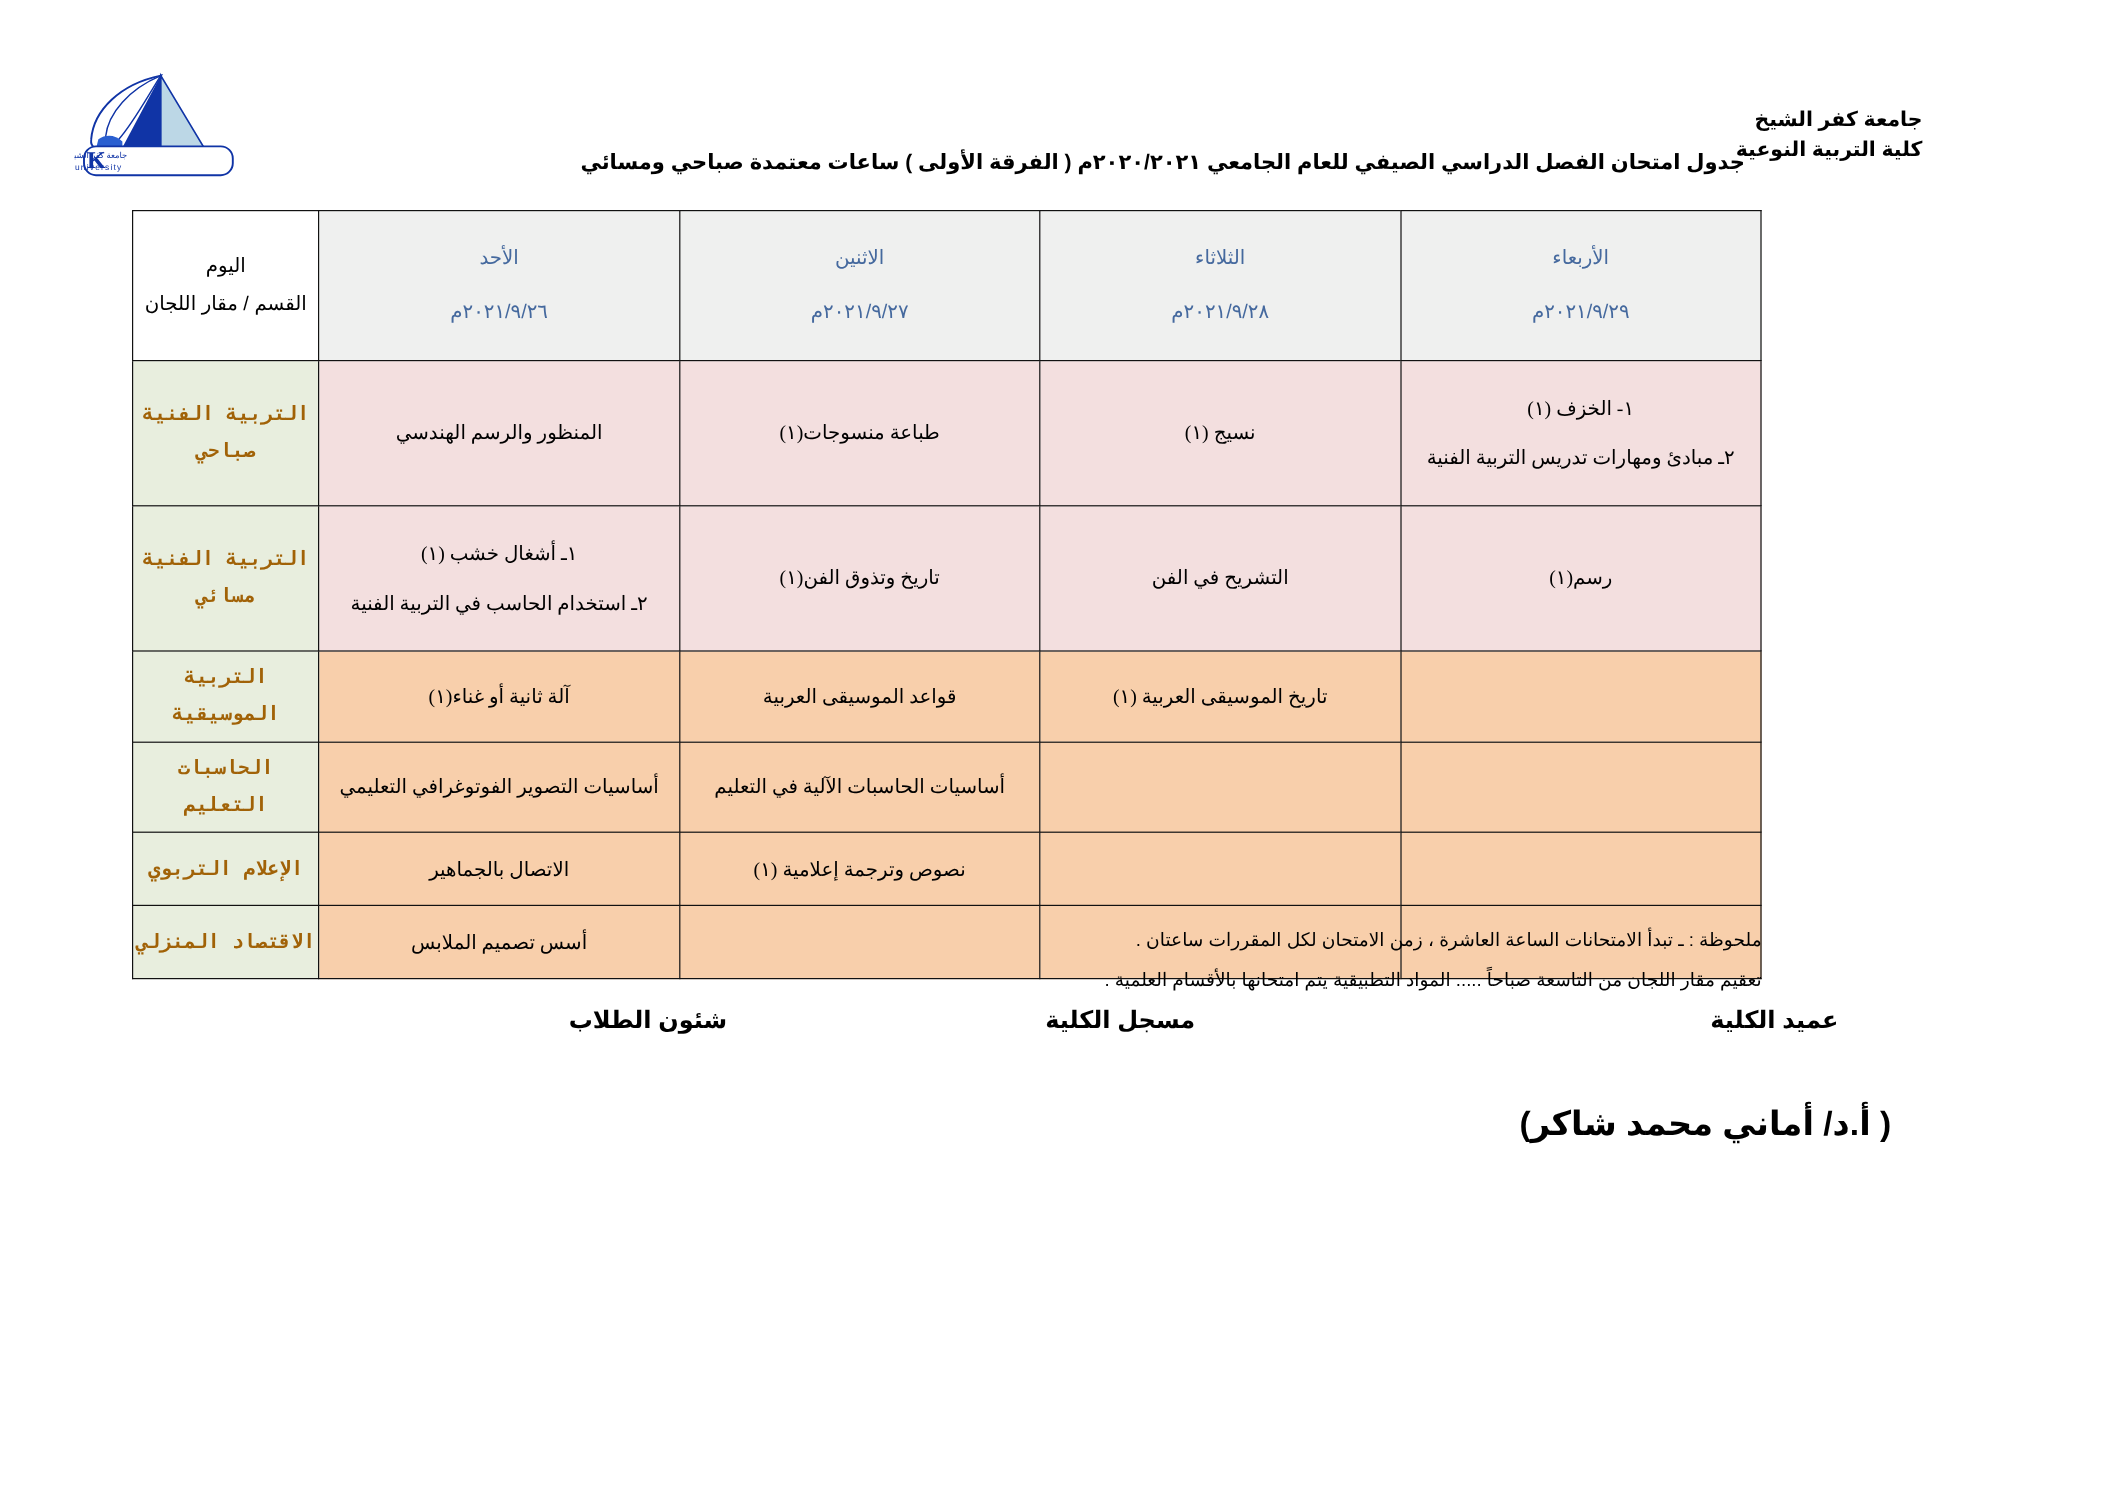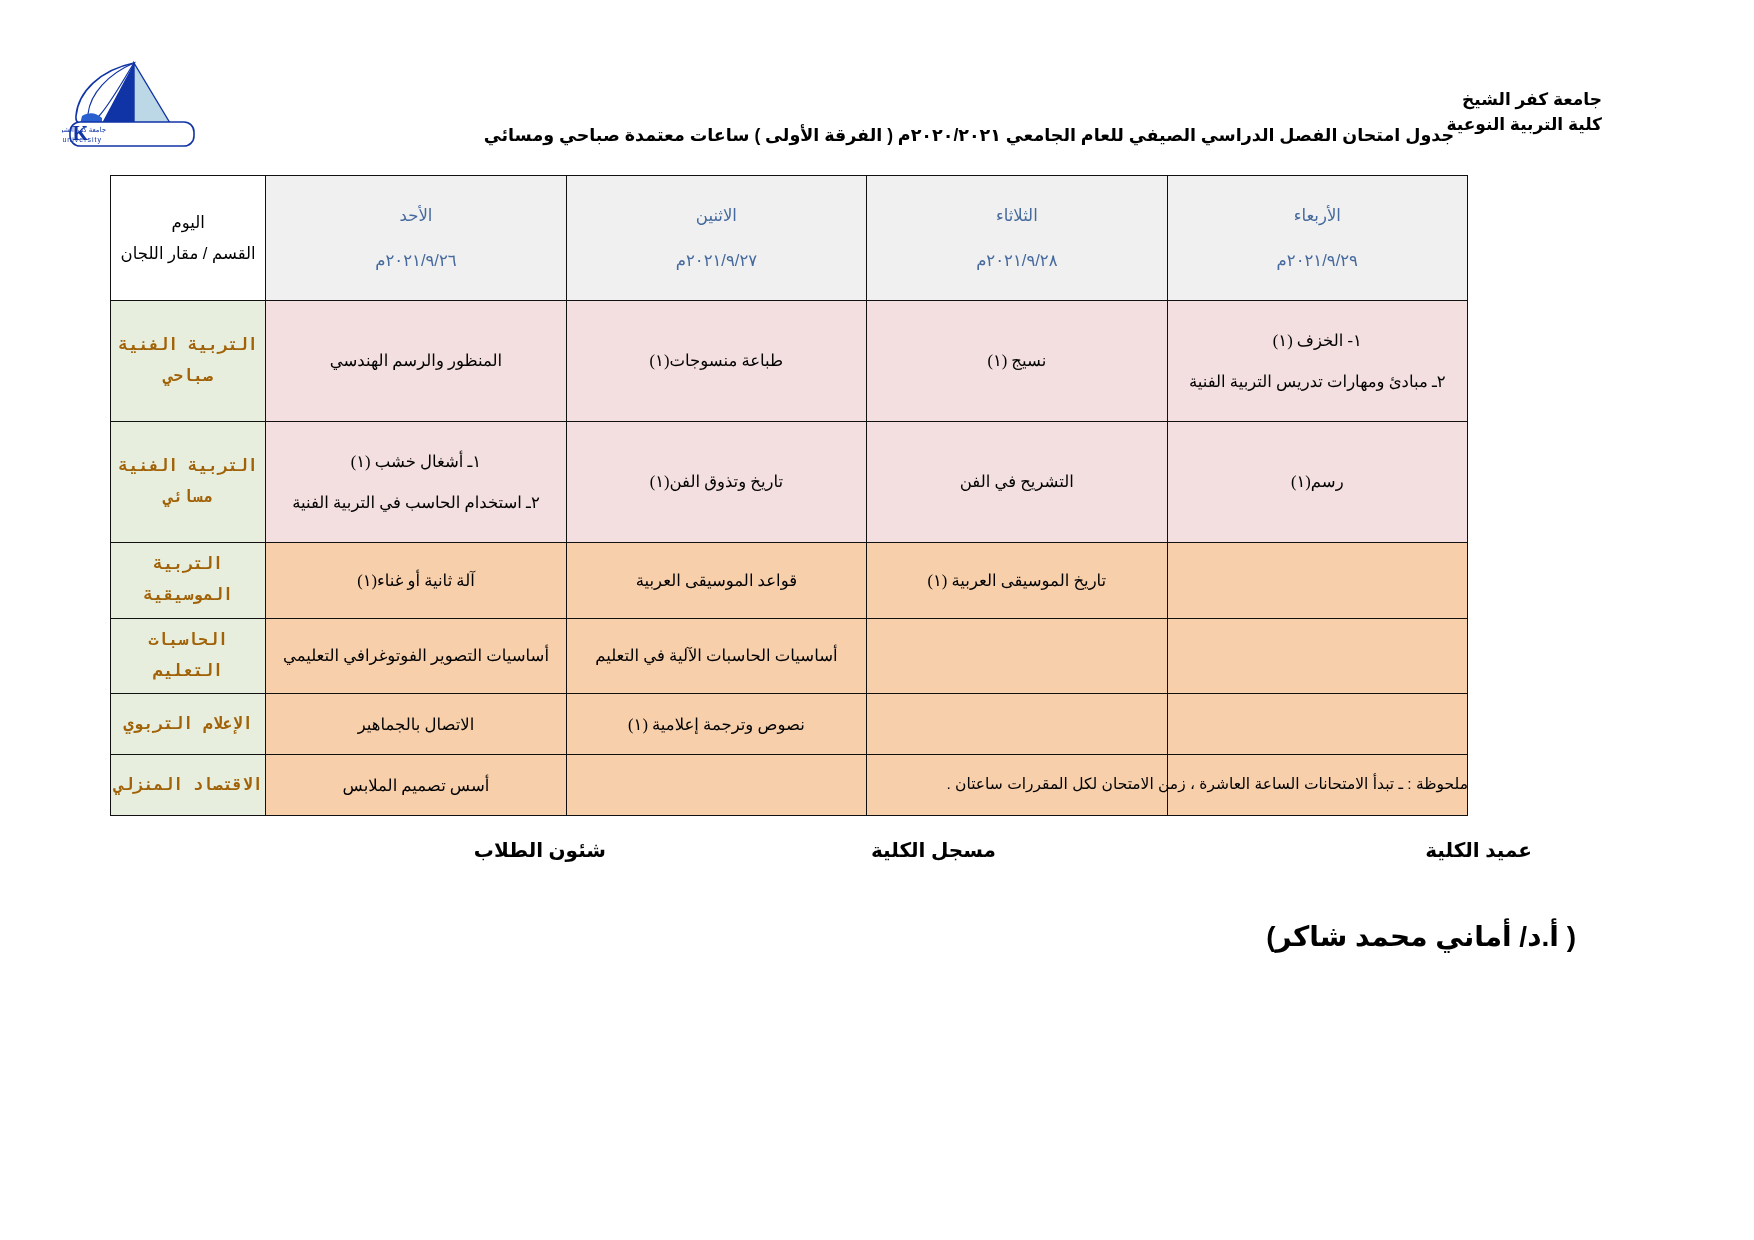--- a/index.html
+++ b/index.html
@@ -318,20 +318,21 @@
           <td class="dept short">
             <span class="sub">الاقتصاد المنزلي</span>
           </td>
         </tr>
       </tbody>
   </table>
 </div>
 
 <div class="notes">
   <div>ملحوظة :  ـ تبدأ الامتحانات الساعة العاشرة ، زمن الامتحان لكل المقررات ساعتان .</div>
+  <div>تعقيم مقار اللجان من التاسعة صباحاً ..... المواد التطبيقية يتم امتحانها بالأقسام العلمية .</div>
 </div>
 
 <div class="sign-row">
   <div class="sign sign-students">شئون الطلاب</div>
   <div class="sign sign-registrar">مسجل الكلية</div>
   <div class="sign sign-dean">عميد الكلية</div>
 </div>
 <div class="sign-dean-name">( أ.د/ أماني محمد شاكر)</div>
 
 </body></html>

